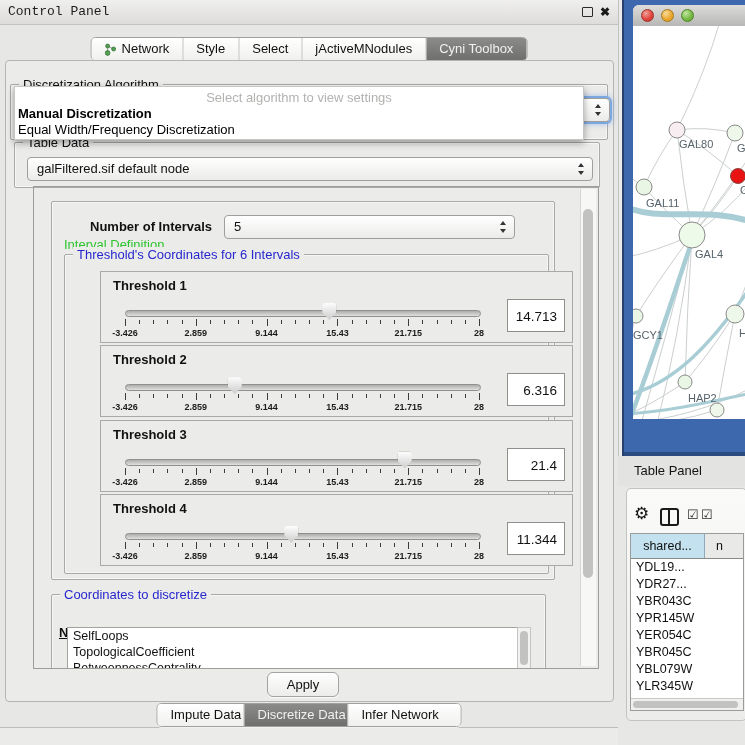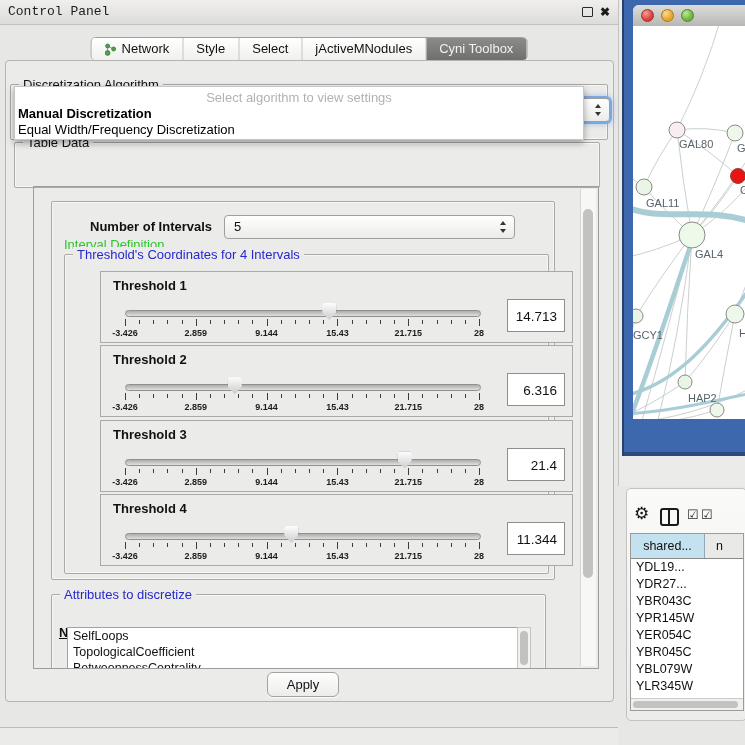--- a/index.html
+++ b/index.html
@@ -159,34 +159,38 @@
     </div>
 
     <div class="popup">
       <div class="popup-hint">Select algorithm to view settings</div>
       <div class="popup-item1">Manual Discretization</div>
       <div class="popup-item2">Equal Width/Frequency Discretization</div>
     </div>
 
     <div class="grp" style="left:14px;top:142px;width:584px;height:44px;">
       <span class="grp-label">Table Data</span>
+      <div class="combo" style="left:12px;top:14px;width:564px;">
+        <span class="combo-text">galFiltered.sif default node</span>
+        <span class="combo-arrows"></span>
+      </div>
     </div>
 
     <div class="viewport">
 
       <div class="grp" style="left:17px;top:14px;width:502px;height:377px;">
         <span class="grp-label lbl-green">Interval Definition</span>
         <span class="attr-sub" style="left:38px;top:17px;">Number of Intervals</span>
         <div class="combo" style="left:172px;top:13px;width:289px;">
           <span class="combo-text">5</span>
           <span class="combo-arrows"></span>
         </div>
 
         <div class="grp" style="left:12px;top:52px;width:483px;height:318px;">
-          <span class="grp-label lbl-blue">Threshold's Coordinates for 4 Intervals</span>
+          <span class="grp-label lbl-blue">Threshold's Coordinates for 6 Intervals</span>
           <div id="threshold-rows">
               <div class="th-box" style="top: 16px;">
                 <div class="th-label">Threshold 1</div>
                 <div class="th-track"></div>
                 <div class="tick major" style="left: 24px;"></div>
                 <div class="tick minor" style="left: 38.16px;"></div>
                 <div class="tick minor" style="left: 52.32px;"></div>
                 <div class="tick minor" style="left: 66.48px;"></div>
                 <div class="tick minor" style="left: 80.64px;"></div>
                 <div class="tick major" style="left: 94.8px;"></div>
@@ -331,39 +335,50 @@
                 <div class="tick-lbl" style="left: 285.2px;">21.715</div>
                 <div class="tick-lbl" style="left: 356px;">28</div>
                 <div class="th-thumb" style="left: 183.378px;"></div>
                 <div class="th-value">11.344</div>
               </div>
             </div>
         </div>
       </div>
 
       <div class="grp" style="left:17px;top:407px;width:493px;height:84px;">
-        <span class="grp-label lbl-blue">Attributes to discretize</span>
+        <span class="grp-label lbl-blue">Coordinates to discretize</span>
         <span class="attr-sub" style="left:7px;top:30px;text-decoration:underline;">Numerical Attributes</span>
         <div class="attr-list" id="attr-list" style="left:15px;top:32px;width:450px;height:46px;">
             <div class="attr-item">SelfLoops</div>
             <div class="attr-item">TopologicalCoefficient</div>
             <div class="attr-item">BetweennessCentrality</div>
           </div>
         <div style="position:absolute;left:465px;top:32px;width:14px;height:46px;background:#f2f2f0;border:1px solid #c4c4c2;box-sizing:border-box;">
           <div class="scroll-thumb" style="left:2px;top:3px;width:8px;height:34px;"></div>
         </div>
       </div>
 
       <div class="vscroll">
         <div class="scroll-thumb" style="left:2px;top:20px;width:10px;height:369px;"></div>
       </div>
     </div>
 
     <div class="apply-btn">Apply</div>
 
+    <div class="segbar" id="bottom-tabs">
+        <div class="seg" style="width: 60px;">
+          <span>Impute Data</span>
+        </div>
+        <div class="seg sel" style="width: 77px;">
+          <span>Discretize Data</span>
+        </div>
+        <div class="seg" style="width: 86px;">
+          <span>Infer Network</span>
+        </div>
+      </div>
   </div>
 
   <div class="blue-frame">
     <div class="net-window">
       <div class="net-titlebar">
         <span class="light red"></span>
         <span class="light yellow"></span>
         <span class="light green"></span>
       </div>
       <div class="net-canvas">
@@ -410,20 +425,23 @@
             <text x="13" y="181" fill="#57636b" font-size="11" font-family="&quot;Liberation Sans&quot;, sans-serif">GAL11</text>
             <text x="62" y="232" fill="#57636b" font-size="11" font-family="&quot;Liberation Sans&quot;, sans-serif">GAL4</text>
             <text x="0" y="313" fill="#57636b" font-size="11" font-family="&quot;Liberation Sans&quot;, sans-serif">GCY1</text>
             <text x="106" y="311" fill="#57636b" font-size="11" font-family="&quot;Liberation Sans&quot;, sans-serif">H</text>
             <text x="55" y="376" fill="#57636b" font-size="11" font-family="&quot;Liberation Sans&quot;, sans-serif">HAP2</text>
           </svg>
       </div>
     </div>
   </div>
 
+  <div class="tp-header">
+    <span class="tp-title">Table Panel</span>
+  </div>
 
   <div class="tp-body">
     <div class="tp-panel">
       <span class="gear">⚙</span>
       <span class="cols-icon"></span>
       <span class="chk" style="left:60px;">☑</span>
       <span class="chk" style="left:74px;">☑</span>
 
       <div class="tp-table">
         <div class="tp-headrow">

